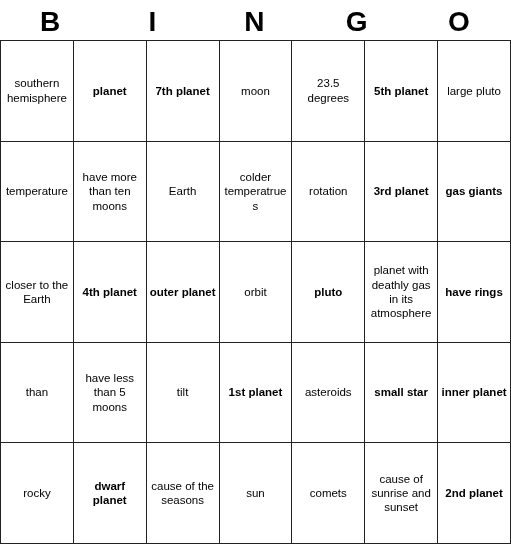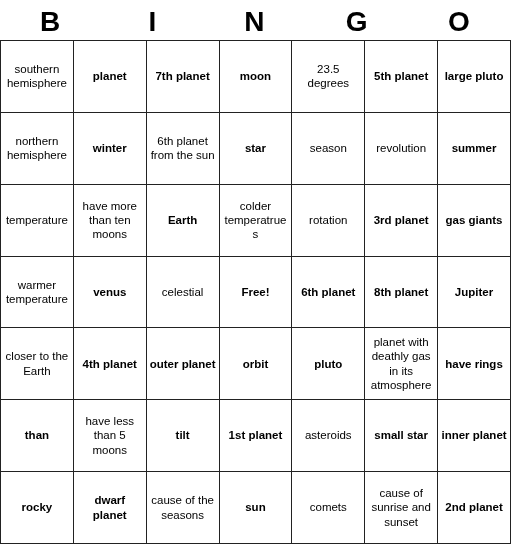--- a/index.html
+++ b/index.html
@@ -42,21 +42,21 @@
       height: 70px;
       padding: 2px 3px;
       word-break: break-word;
     }
     .free-cell {
       font-size: 15px;
       font-weight: bold;
     }
     .large-text {
       font-size: 18px;
-      font-weight: bold;
+      font-weight: normal;
     }
     .medium-large {
       font-size: 15px;
       font-weight: bold;
     }
     .small-text {
       font-size: 9.5px;
     }
   </style>
 </head>
@@ -75,45 +75,27 @@
       <tr>
         <td class="small-text">southern hemisphere</td>
         <td class="medium-large">planet</td>
         <td class="medium-large">7th planet</td>
         <td class="large-text">moon</td>
         <td>23.5 degrees</td>
         <td class="medium-large">5th planet</td>
         <td class="large-text">large pluto</td>
       </tr>
       <tr>
-        <td class="small-text">northern hemisphere</td>
-        <td class="large-text">winter</td>
-        <td class="small-text">6th planet from the sun</td>
-        <td class="large-text">star</td>
-        <td>season</td>
-        <td>revolution</td>
-        <td class="large-text">summer</td>
-      </tr>
-      <tr>
         <td>temperature</td>
         <td class="small-text">have more than ten moons</td>
         <td class="large-text">Earth</td>
         <td class="small-text">colder temperatrues</td>
         <td>rotation</td>
         <td class="medium-large">3rd planet</td>
         <td class="medium-large">gas giants</td>
-      </tr>
-      <tr>
-        <td class="small-text">warmer temperature</td>
-        <td class="medium-large">venus</td>
-        <td>celestial</td>
-        <td class="free-cell">Free!</td>
-        <td class="medium-large">6th planet</td>
-        <td class="medium-large">8th planet</td>
-        <td class="medium-large">Jupiter</td>
       </tr>
       <tr>
         <td class="small-text">closer to the Earth</td>
         <td class="medium-large">4th planet</td>
         <td class="medium-large">outer planet</td>
         <td class="large-text">orbit</td>
         <td class="medium-large">pluto</td>
         <td class="small-text">planet with deathly gas in its atmosphere</td>
         <td class="medium-large">have rings</td>
       </tr>

